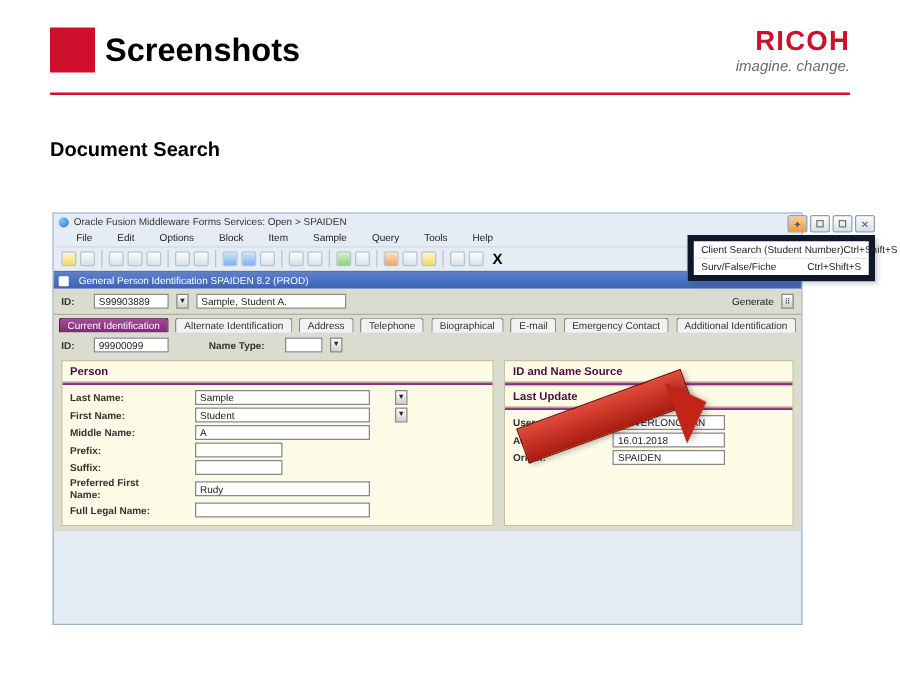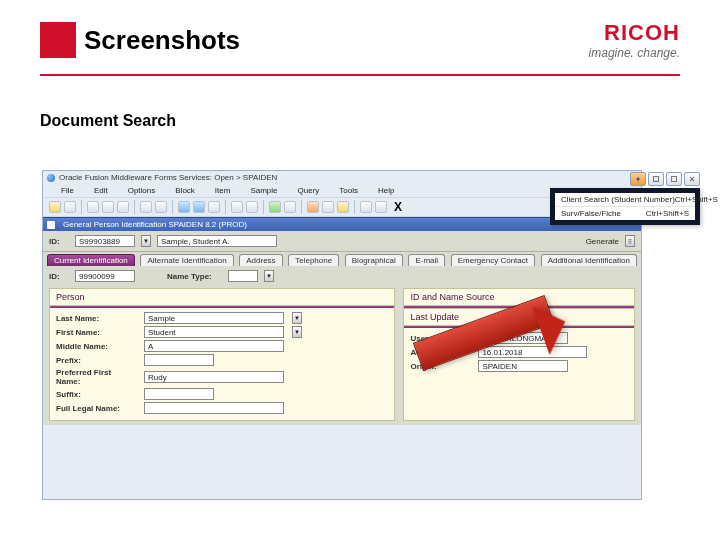--- a/index.html
+++ b/index.html
@@ -36,24 +36,24 @@
 
   .tabstrip { display: flex; gap: 2px; padding: 2px 4px 0 4px; background: #dbdcd0; justify-content: space-between; }
   .tab { background: #f2f2f2; border: 1px solid #8b8b8b; border-bottom: none; padding: 1px 6px; font-size: 8px; border-radius: 3px 3px 0 0; color: #333; white-space: nowrap; }
   .tab.active { background: linear-gradient(#a64b9b,#7b2b70); color: #fff; border-color: #5c1a54; }
 
   .body-area { background: #dbdcd0; padding: 4px 6px; }
   .idrow { display: flex; align-items: center; gap: 6px; margin-bottom: 6px; }
 
   .cols { display: flex; gap: 8px; }
   .card { background: #fdfbe6; border: 1px solid #c5c19a; flex: 1; }
-  .card-head { font-weight: normal; font-size: 9px; color: #4a0d3f; padding: 3px 6px; border-bottom: 1px solid #c5c19a; }
+  .card-head { font-weight: bold; font-size: 9px; color: #4a0d3f; padding: 3px 6px; border-bottom: 1px solid #c5c19a; }
   .card-line { height: 2px; background: linear-gradient(#a64b9b,#7b2b70); }
   .card-body { padding: 4px 6px; }
-  .frow { display: flex; align-items: center; gap: 8px; margin-bottom: 2px; }
+  .frow { display: flex; align-items: center; gap: 20px; margin-bottom: 2px; }
   .flabel { width: 80px; font-size: 8px; font-weight: bold; color: #333; }
   .flabel2 { width: 60px; font-size: 8px; font-weight: bold; color: #333; }
 
   .context-wrap { position: absolute; left: 550px; top: 172px; width: 150px; font-size: 8px; }
   .context-bar { display: flex; gap: 2px; justify-content: flex-end; margin-bottom: 2px; }
   .cxbtn { width: 16px; height: 14px; background: linear-gradient(#fdfdfd,#d9e0ea); border: 1px solid #8fa0b5; border-radius: 2px; display: flex; align-items: center; justify-content: center; font-size: 8px; color: #555; }
   .cxbtn .sq { width: 6px; height: 6px; border: 1px solid #777; }
   .context-menu { background: #fff; border: 5px solid #0f172a; box-shadow: 2px 2px 4px rgba(0,0,0,.2); }
   .ctx-row { display: flex; justify-content: space-between; padding: 2px 6px; font-size: 8px; color: #222; white-space: nowrap; }
   .ctx-row + .ctx-row { border-top: 1px solid #e5e5e5; }
@@ -175,47 +175,47 @@
             </div>
           <div class="frow">
               <span class="flabel">Middle Name:</span>
               <span class="fld" style="width:140px">A</span>
             </div>
           <div class="frow">
               <span class="flabel">Prefix:</span>
               <span class="fld" style="width:70px"></span>
             </div>
           <div class="frow">
+              <span class="flabel">Suffix:</span>
+              <span class="fld" style="width:70px"></span>
+            </div>
+          <div class="frow">
               <span class="flabel">Preferred First Name:</span>
               <span class="fld" style="width:140px">Rudy</span>
-            </div>
-          <div class="frow">
-              <span class="flabel">Suffix:</span>
-              <span class="fld" style="width:70px"></span>
             </div>
           <div class="frow">
               <span class="flabel">Full Legal Name:</span>
               <span class="fld" style="width:140px"></span>
             </div>
         </div>
       </div>
 
       <div class="card">
         <div class="card-head">ID and Name Source</div>
         <div class="card-line"></div>
         <div class="card-head" style="border-top:1px solid #c5c19a">Last Update</div>
         <div class="card-line"></div>
         <div class="card-body">
           <div class="frow">
               <span class="flabel2">User:</span>
               <span class="fld" style="width:90px">OLIVERLONGMAN</span>
             </div>
           <div class="frow">
               <span class="flabel2">Activity Date:</span>
-              <span class="fld" style="width:109px">16.01.2018</span>
+              <span class="fld" style="width:90px">16.01.2018</span>
             </div>
           <div class="frow">
               <span class="flabel2">Origin:</span>
               <span class="fld" style="width:90px">SPAIDEN</span>
             </div>
         </div>
       </div>
     </div>
   </div>
 </div>

